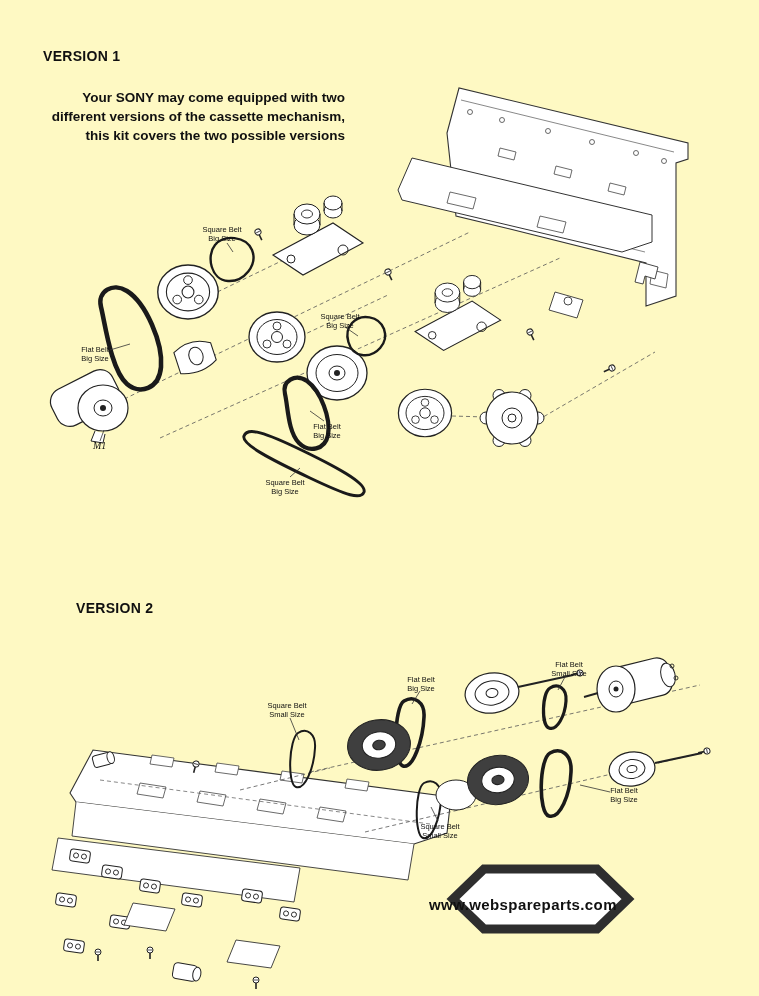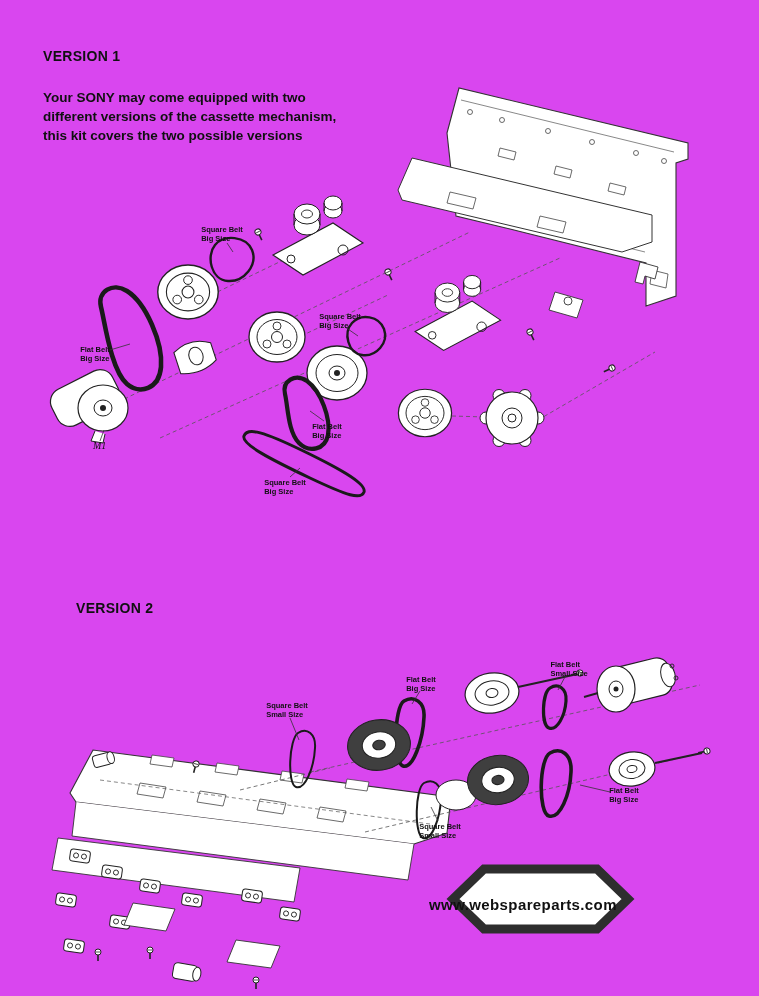--- a/index.html
+++ b/index.html
@@ -2,33 +2,33 @@
 <html><head>
 <meta charset="utf-8">
 <style>
   * { margin:0; padding:0; box-sizing:border-box; }
   html,body { background:#fff; }
   body {
     width:759px; height:996px;
     font-family:"Liberation Sans", sans-serif;
     position:relative; overflow:hidden;
   }
-  .page { position:relative; width:759px; height:996px; background:#d946ef; }
+  .page { position:relative; width:759px; height:996px; background:#fef9c3; }
   .svg-layer { position:absolute; left:0; top:0; width:759px; height:996px; }
   .heading {
     position:absolute; font-weight:bold; font-size:14px; color:#101010;
     letter-spacing:0.3px;
   }
   .description {
     position:absolute; left:43px; top:88px; width:302px;
-    font-weight:bold; font-size:13.5px; line-height:19px; color:#101010;
+    font-weight:bold; font-size:13.5px; line-height:19px; color:#101010;text-align:right;
   }
   .diagram-label {
     position:absolute; transform:translateX(-50%);
-    text-align:left; font-size:7.5px; font-weight:bold; color:#111;
+    text-align:center; font-size:7.5px; font-weight:normal; color:#111;
     white-space:pre-line; line-height:9px;
   }
   .motor-label {
     position:absolute; font-style:italic; font-size:10px; color:#111;
     font-family:"Liberation Serif", serif;
   }
   .logo-text {
     position:absolute; left:540px; top:888px; transform:translateX(-50%);
     font-size:19px; font-weight:bold; color:#1e1e1e; letter-spacing:0.3px;
     text-shadow:-1px 0 0 #fff, 1px 0 0 #fff, 0 -1px 0 #fff, 0 1px 0 #fff;

